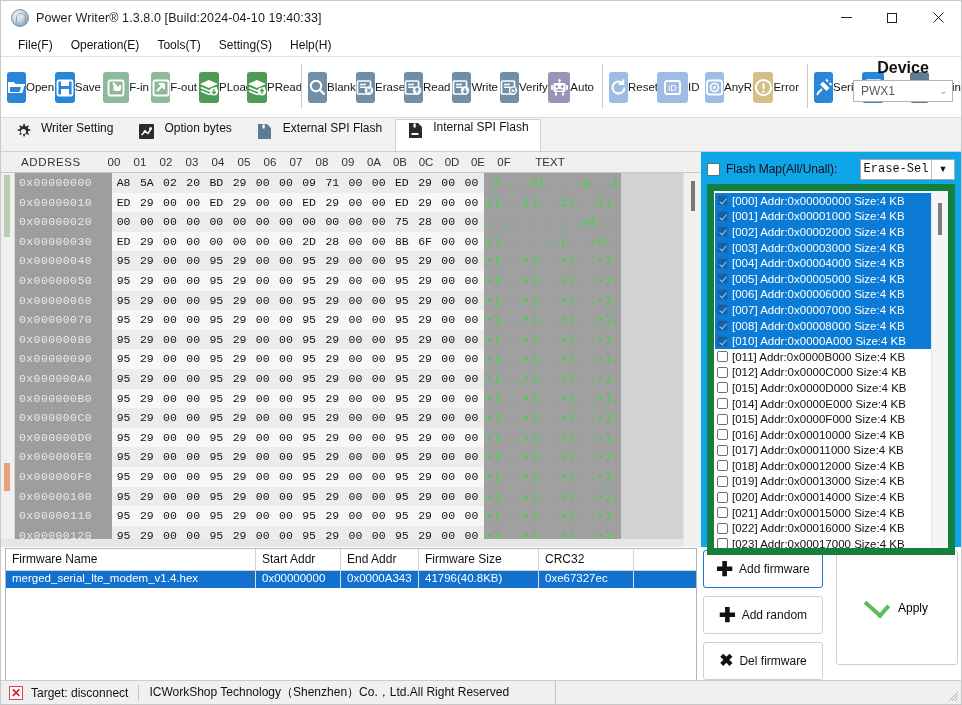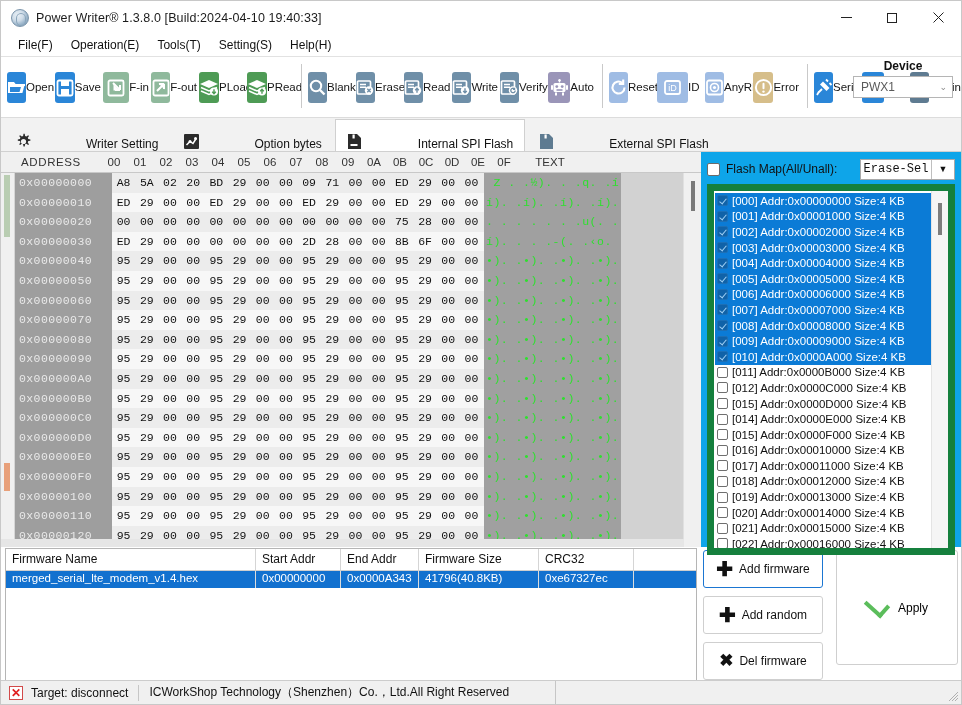--- a/index.html
+++ b/index.html
@@ -35,32 +35,32 @@
   
   .toolbar{height:56px;display:flex;align-items:flex-start;padding:4px 0 0 6px;background:#fff;
            border-bottom:1px solid #dcdcdc;position:relative;}
   .tb-btn{width:46px;height:52px;display:flex;flex-direction:row;align-items:center;
           justify-content:flex-start;margin-right:2px;cursor:default;}
   .tb-ico{width:31px;height:31px;border-radius:3px;display:flex;align-items:center;
           justify-content:center;margin-top:1px;}
   .tb-lab{font-size:11.5px;color:#171717;margin-top:1px;line-height:13px;white-space:nowrap;}
   .tb-sep{width:1px;height:44px;background:#c9c9c9;margin:3px 6px 0 6px;}
   .device-box{position:absolute;right:8px;top:2px;width:100px;text-align:center;}
-  .device-label{font-size:12px;color:#111;margin-bottom:3px;font-weight:bold;}
+  .device-label{font-size:16px;color:#111;margin-bottom:3px;font-weight:bold;}
   .device-select{height:22px;border:1px solid #b5b5b5;background:#fff;display:flex;
                  align-items:center;justify-content:space-between;padding:0 5px 0 7px;
                  font-size:12px;color:#5a5a5a;box-sizing:border-box;}
   .chev{font-size:9px;color:#8a8a8a;}
 
   
   .tabs{height:33px;display:flex;align-items:flex-end;background:#f2f2f2;
         border-bottom:1px solid #d0d0d0;padding-left:2px;}
-  .tab{height:31px;display:flex;align-items:flex-end;padding:0 11px 0 9px;margin-right:1px;
+  .tab{height:31px;display:flex;align-items:flex-start;padding:0 11px 0 9px;margin-right:1px;
        background:#f2f2f2;border:1px solid transparent;border-bottom:none;box-sizing:border-box;
-       cursor:default;gap:45px;}
+       cursor:default;}
   .tab.active{background:#fff;border-color:#d0d0d0;height:32px;}
   .tab-ico{width:20px;height:20px;margin-right:8px;display:flex;align-items:center;justify-content:center;}
   .tab-lab{font-size:12px;color:#111;white-space:nowrap;}
 
   
   .main{display:flex;height:395px;background:#fff;}
   .hexpane{width:700px;box-sizing:border-box;position:relative;background:#fff;}
   .hexhdr{height:20px;background:#f0f0f0;border-bottom:1px solid #c8c8c8;
           display:flex;align-items:center;font-size:11.5px;color:#333;
           font-family:"Liberation Sans",sans-serif;}
@@ -437,38 +437,38 @@
       <span class="tab-ico">
         <svg width="17" height="17" viewBox="0 0 17 17">
             <rect x="1" y="1" width="15" height="15" rx="1" fill="#2b2b2b"></rect>
             <path d="M3.5 12 L7 8.5 L10 10.5 L13.5 5" stroke="#fff" stroke-width="1.5" fill="none"></path>
             <circle cx="7" cy="8.5" r="1.5" fill="#fff"></circle>
             <circle cx="12.5" cy="5.5" r="1.5" fill="#fff"></circle>
           </svg>
       </span>
       <span class="tab-lab">Option bytes</span>
     </div>
+    <div class="tab">
+      <span class="tab-ico">
+        <svg width="15" height="17" viewBox="0 0 15 17">
+            <path d="M1 1 h9 l4 4 v11 h-13Z" fill="#5e7b91"></path>
+            <rect x="5.5" y="1.5" width="2.2" height="4" fill="#fff"></rect>
+          </svg>
+      </span>
+      <span class="tab-lab">External SPI Flash</span>
+    </div>
     <div class="tab active">
       <span class="tab-ico">
         <svg width="15" height="17" viewBox="0 0 15 17">
             <path d="M1 1 h9 l4 4 v11 h-13Z" fill="#2b2b2b"></path>
             <rect x="5.5" y="1.5" width="2.2" height="4" fill="#fff"></rect>
             <rect x="3.5" y="11" width="7" height="2" fill="#fff"></rect>
           </svg>
       </span>
       <span class="tab-lab">Internal SPI Flash</span>
-    </div>
-    <div class="tab">
-      <span class="tab-ico">
-        <svg width="15" height="17" viewBox="0 0 15 17">
-            <path d="M1 1 h9 l4 4 v11 h-13Z" fill="#5e7b91"></path>
-            <rect x="5.5" y="1.5" width="2.2" height="4" fill="#fff"></rect>
-          </svg>
-      </span>
-      <span class="tab-lab">External SPI Flash</span>
     </div>
   </div>
 
   <div class="main">
 
     <div class="hexpane">
       <div class="hexhdr">
         <div class="h-addr">ADDRESS</div>
         <div class="h-cols" id="hex-col-headers">
             <div class="h-col">00</div>
@@ -927,24 +927,20 @@
             <div class="fmrow sel">
               <span class="fmbox"></span>
               <span>[007] Addr:0x00007000 Size:4 KB</span>
             </div>
             <div class="fmrow sel">
               <span class="fmbox"></span>
               <span>[008] Addr:0x00008000 Size:4 KB</span>
             </div>
             <div class="fmrow sel">
               <span class="fmbox"></span>
-              <span>[009] Addr:0x00009000 Size:4 KB</span>
-            </div>
-            <div class="fmrow sel">
-              <span class="fmbox"></span>
               <span>[010] Addr:0x0000A000 Size:4 KB</span>
             </div>
             <div class="fmrow">
               <span class="fmbox"></span>
               <span>[011] Addr:0x0000B000 Size:4 KB</span>
             </div>
             <div class="fmrow">
               <span class="fmbox"></span>
               <span>[012] Addr:0x0000C000 Size:4 KB</span>
             </div>

